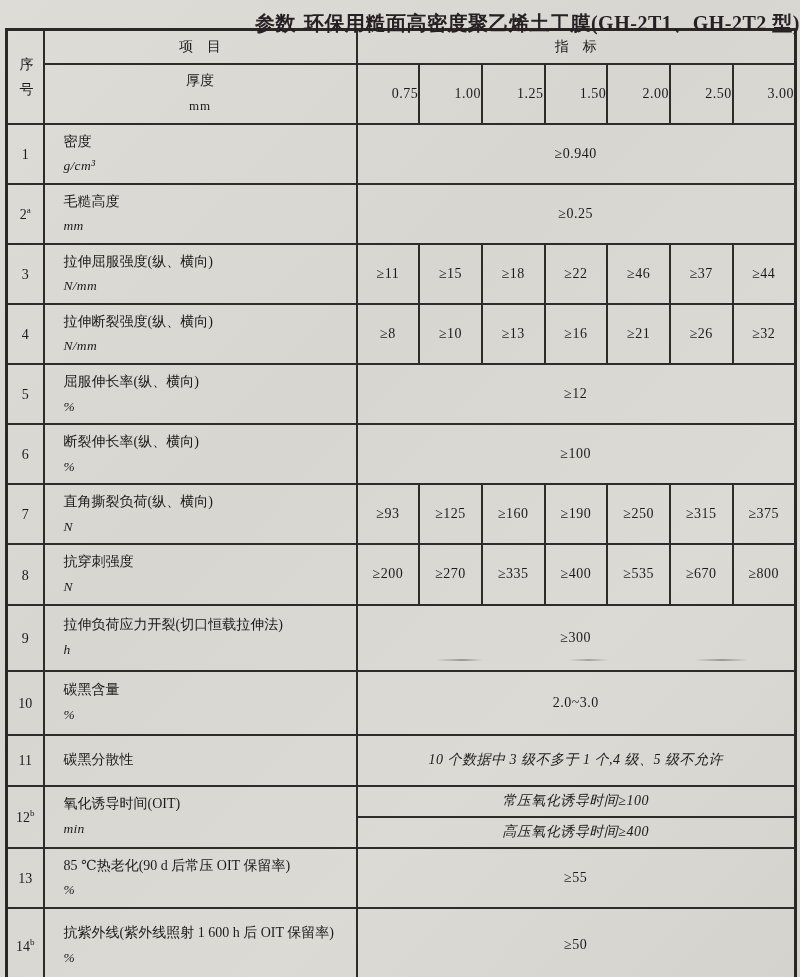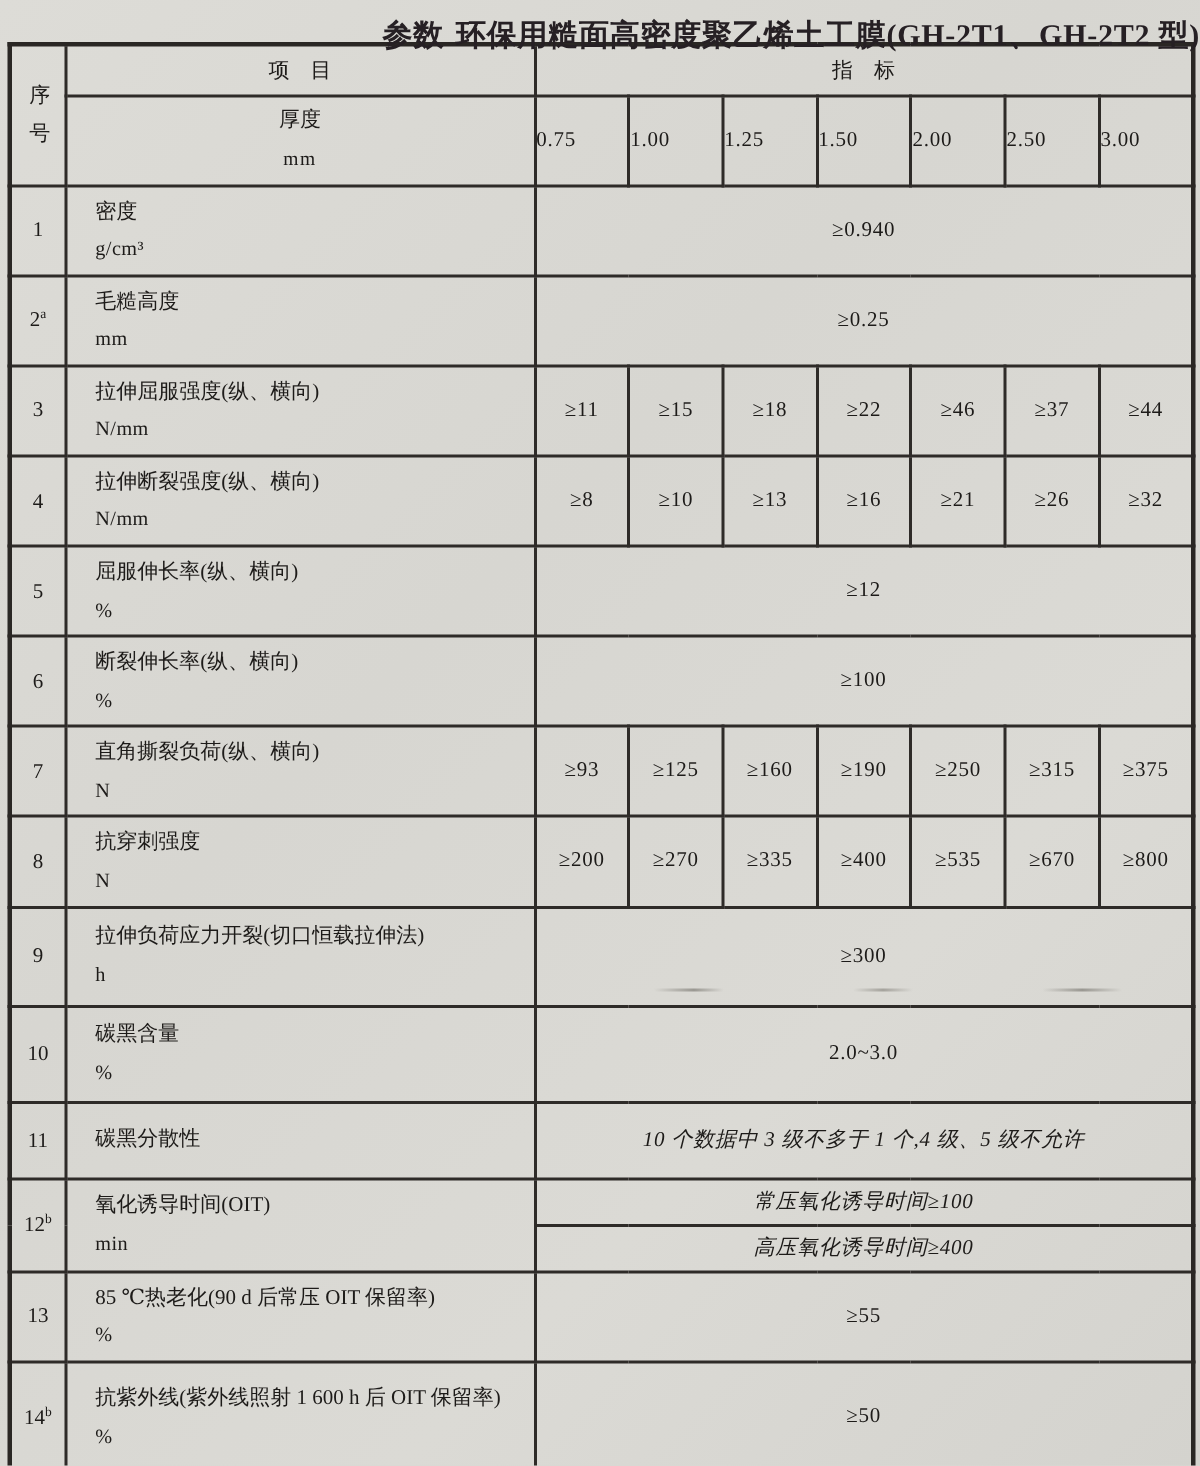--- a/index.html
+++ b/index.html
@@ -48,31 +48,31 @@
     padding: 0 9px;
     margin-top: 30px;
   }
   th.item-hdr, th.indicator-hdr {
     text-align: center;
     font-size: 14px;
     border-bottom-width: 3px;
   }
   .thick-cell { text-align: center; font-size: 14px; line-height: 1.9; margin-top: 36px; }
   .thick-cell .unit-line { font-size: 13px; letter-spacing: 1px; }
-  td.thick-val { text-align: left; font-size: 14px; letter-spacing: 0.5px; }
+  td.thick-val { text-align: right; font-size: 14px; letter-spacing: 0.5px; }
   td.no-cell { text-align: center; font-size: 13.5px; }
   td.no-cell sup { font-size: 9px; vertical-align: super; }
   td.item-cell {
     text-align: left;
     padding: 5px 8px 5px 19px;
     line-height: 1.75;
     font-size: 14px;
     border-radius: 15px;
   }
-  td.item-cell .unit { font-size: 13.5px; letter-spacing: 0.3px; }
+  td.item-cell .unit { font-size: 13.5px; letter-spacing: 0.3px; font-style: italic; }
   td.val-cell { text-align: center; font-size: 14px; letter-spacing: 0.5px; }
   td.val-merged { text-align: center; font-size: 14px; letter-spacing: 0.5px; }
   td.val-strong { font-weight: 600; font-style: italic; }
   
   tr.row-9 td.val-merged { position: relative; }
   tr.row-9 td.val-merged::after {
     content: "";
     position: absolute;
     left: 18%; right: 6%; bottom: 9px;
     height: 2px;

